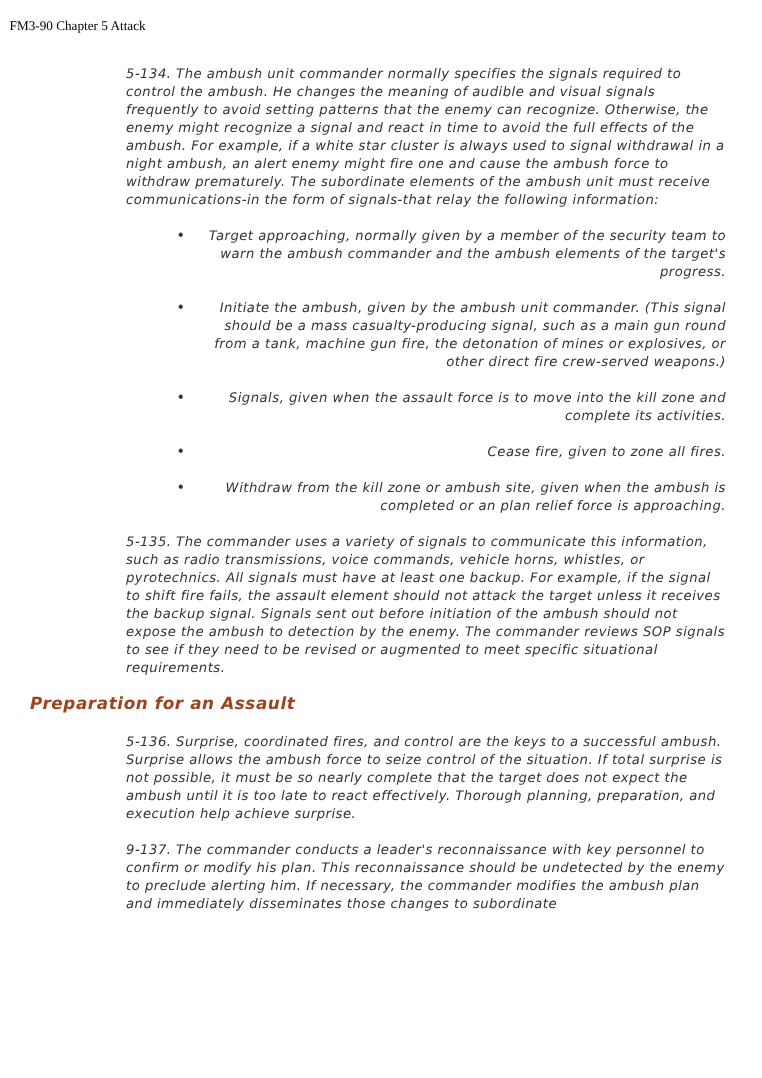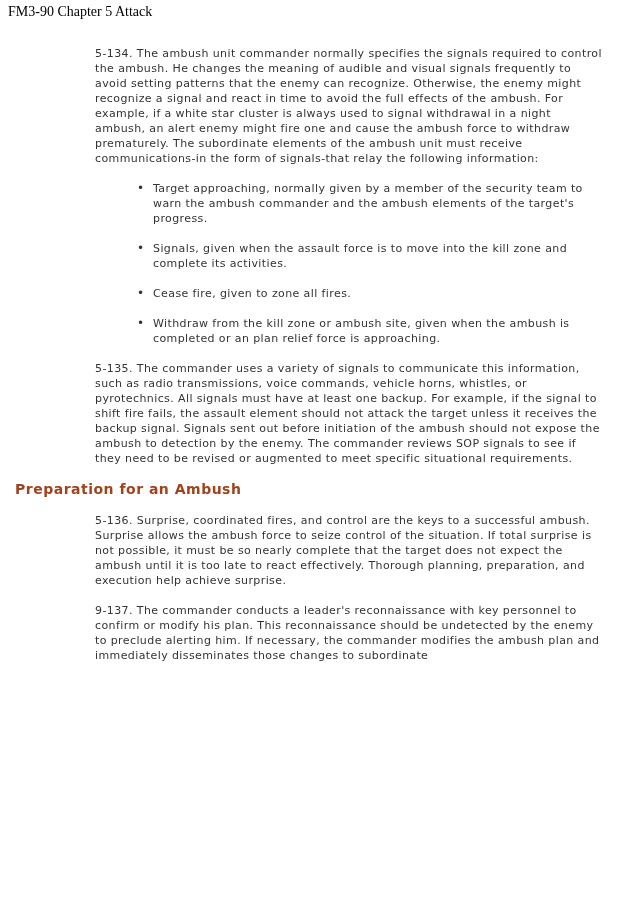--- a/index.html
+++ b/index.html
@@ -9,38 +9,40 @@
   }
   body {
     width: 635px;
     height: 898px;
     overflow: hidden;
     font-family: "DejaVu Sans", sans-serif;
     color: #333333;
   }
   .doc-header {
     font-family: "Liberation Serif", serif;
-    font-size: 14px;
+    font-size: 11px;
     color: #000000;
-    padding: 4px 0 0 8px;
+    padding: 16px 0 0 8px;
   }
   .content {
-    padding: 26px 30px 0 15px;
+    padding: 26px 30px 0 25px;
+    font-style: italic;
   }
   p.body-para {
     margin: 0 0 15px 80px;
     font-size: 11px;
     line-height: 15px;
     letter-spacing: 0.4px;
     text-align: left;
   }
   ul.bullet-list {
     list-style: none;
     margin: 0 0 15px 0;
     padding: 0 0 0 138px;
+    text-align: right;
   }
   ul.bullet-list li {
     position: relative;
     margin: 0 0 15px 0;
     font-size: 11px;
     line-height: 15px;
     letter-spacing: 0.4px;
   }
   ul.bullet-list li::before {
     content: "\2022";
@@ -64,27 +66,28 @@
 <div class="page">
 
   <div class="doc-header">FM3-90 Chapter 5 Attack</div>
 
   <div class="content">
 
     <p class="body-para">5-134. The ambush unit commander normally specifies the signals required to control the ambush. He changes the meaning of audible and visual signals frequently to avoid setting patterns that the enemy can recognize. Otherwise, the enemy might recognize a signal and react in time to avoid the full effects of the ambush. For example, if a white star cluster is always used to signal withdrawal in a night ambush, an alert enemy might fire one and cause the ambush force to withdraw prematurely. The subordinate elements of the ambush unit must receive communications-in the form of signals-that relay the following information:</p>
 
     <ul class="bullet-list">
       <li>Target approaching, normally given by a member of the security team to warn the ambush commander and the ambush elements of the target's progress.</li>
+      <li>Initiate the ambush, given by the ambush unit commander. (This signal should be a mass casualty-producing signal, such as a main gun round from a tank, machine gun fire, the detonation of mines or explosives, or other direct fire crew-served weapons.)</li>
       <li>Signals, given when the assault force is to move into the kill zone and complete its activities.</li>
       <li>Cease fire, given to zone all fires.</li>
       <li>Withdraw from the kill zone or ambush site, given when the ambush is completed or an plan relief force is approaching.</li>
     </ul>
 
     <p class="body-para">5-135. The commander uses a variety of signals to communicate this information, such as radio transmissions, voice commands, vehicle horns, whistles, or pyrotechnics. All signals must have at least one backup. For example, if the signal to shift fire fails, the assault element should not attack the target unless it receives the backup signal. Signals sent out before initiation of the ambush should not expose the ambush to detection by the enemy. The commander reviews SOP signals to see if they need to be revised or augmented to meet specific situational requirements.</p>
 
-    <h2 class="section-heading">Preparation for an Ambush</h2>
+    <h2 class="section-heading">Preparation for an Assault</h2>
 
     <p class="body-para">5-136. Surprise, coordinated fires, and control are the keys to a successful ambush. Surprise allows the ambush force to seize control of the situation. If total surprise is not possible, it must be so nearly complete that the target does not expect the ambush until it is too late to react effectively. Thorough planning, preparation, and execution help achieve surprise.</p>
 
     <p class="body-para">9-137. The commander conducts a leader's reconnaissance with key personnel to confirm or modify his plan. This reconnaissance should be undetected by the enemy to preclude alerting him. If necessary, the commander modifies the ambush plan and immediately disseminates those changes to subordinate</p>
 
   </div>
 </div>
 
 </body></html>

